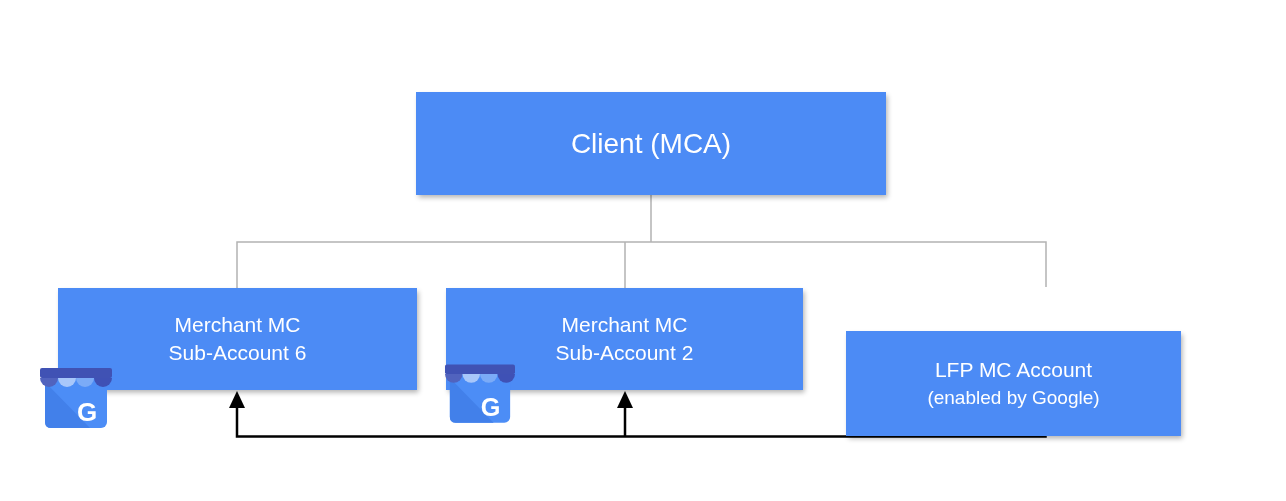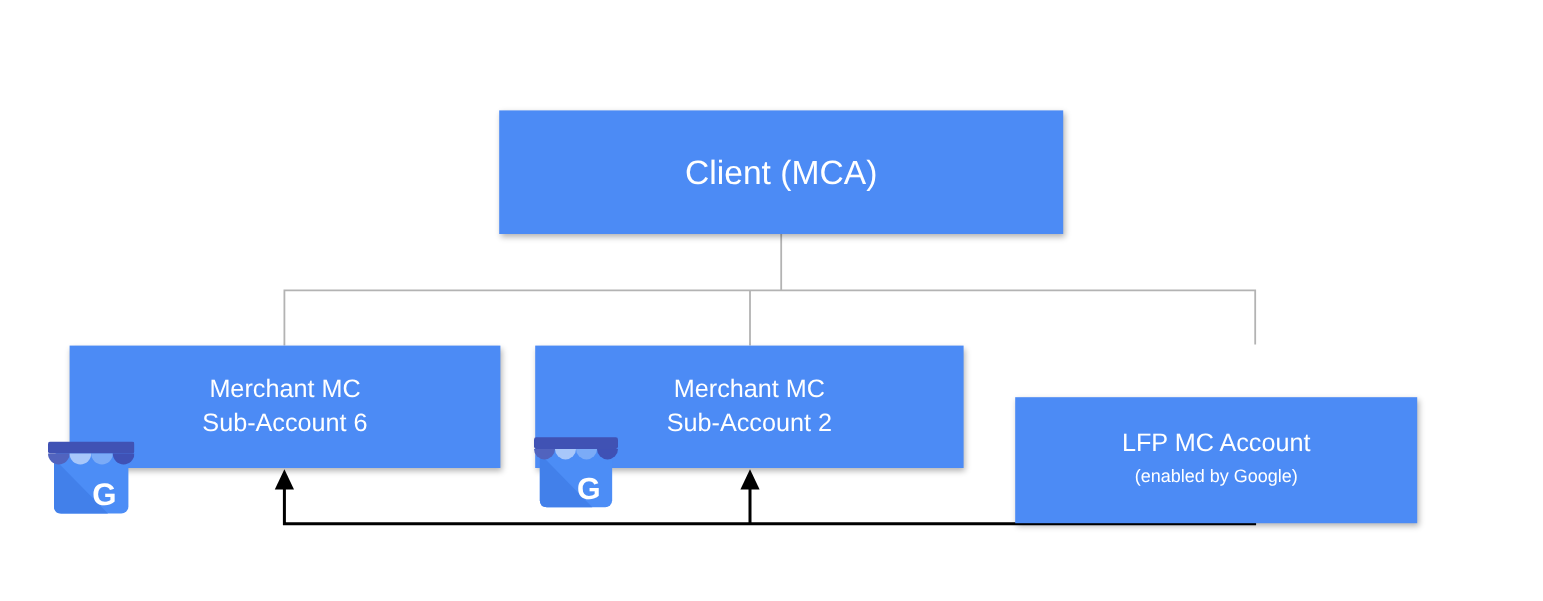--- a/index.html
+++ b/index.html
@@ -37,21 +37,21 @@
     flex-direction: column;
     align-items: center;
     justify-content: center;
     text-align: center;
     box-shadow: 1.5px 2.5px 5px rgba(0,0,0,0.30);
   }
   .node-top  { left: 416px; top: 92px;  width: 470px; height: 103px; font-size: 28px; line-height: 41px; }
   .node-sub1 { left: 58px;  top: 288px; width: 359px; height: 102px; font-size: 21px; line-height: 28px; }
   .node-sub2 { left: 446px; top: 288px; width: 357px; height: 102px; font-size: 21px; line-height: 28px; }
   .node-lfp  { left: 846px; top: 287px; width: 335px; height: 105px; font-size: 21px; line-height: 28px; margin-top: 44px; }
-  .node-lfp .line2 { font-size: 15px; }
+  .node-lfp .line2 { font-size: 19px; }
   .gmb-icon {
     position: absolute;
     z-index: 2;
   }
   .gmb-icon-1 { left: 40px;  top: 368px; width: 72px; height: 64px; }
   .gmb-icon-2 { left: 445px; top: 364px; width: 70px; height: 63px; }
   .gmb-g {
     font-family: "Liberation Sans", "DejaVu Sans", sans-serif;
     font-weight: bold;
     fill: #ffffff;

